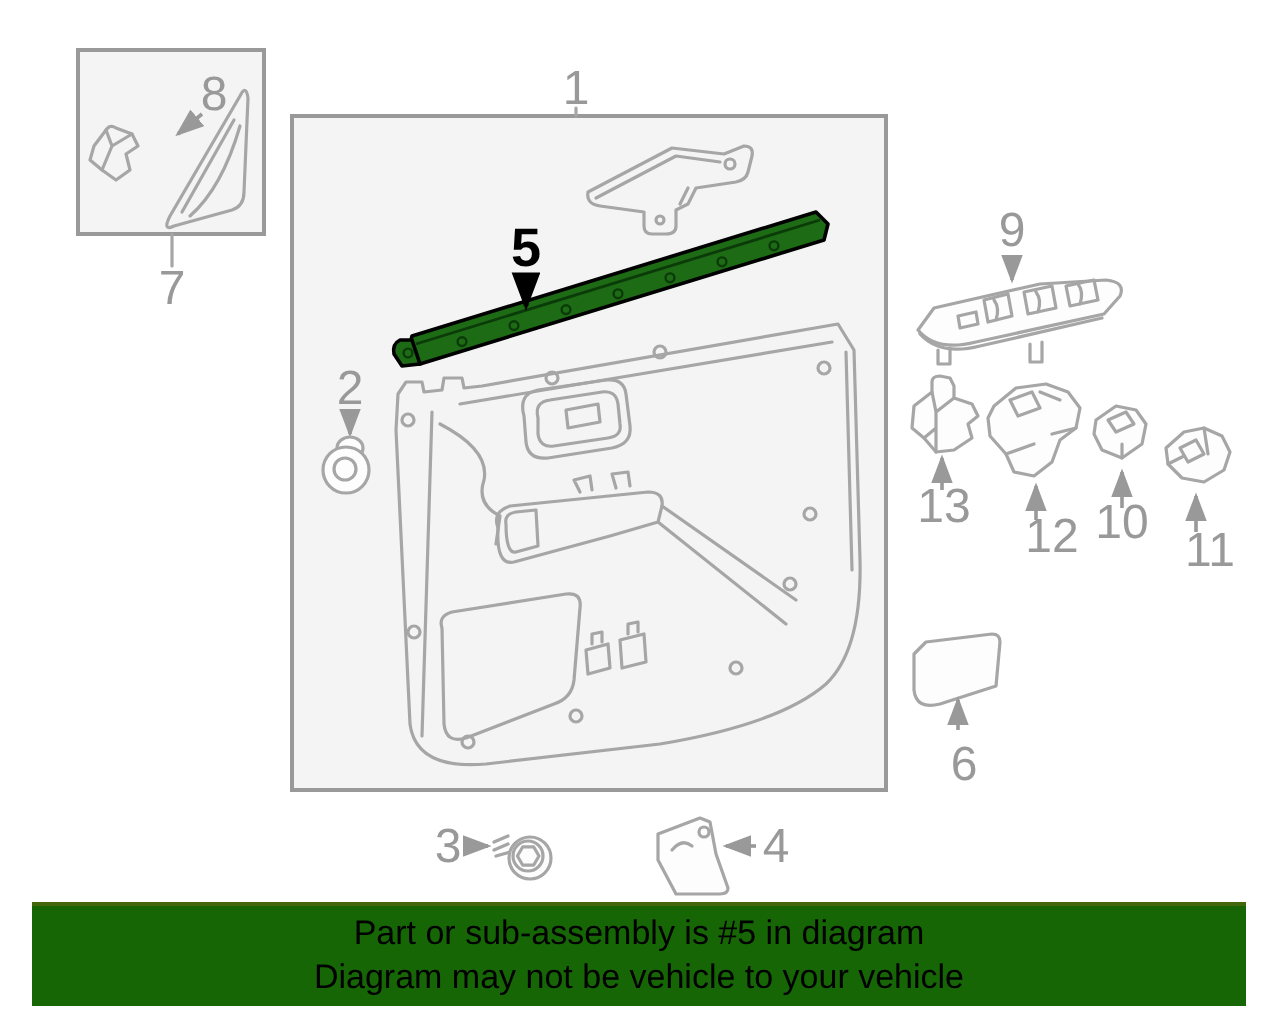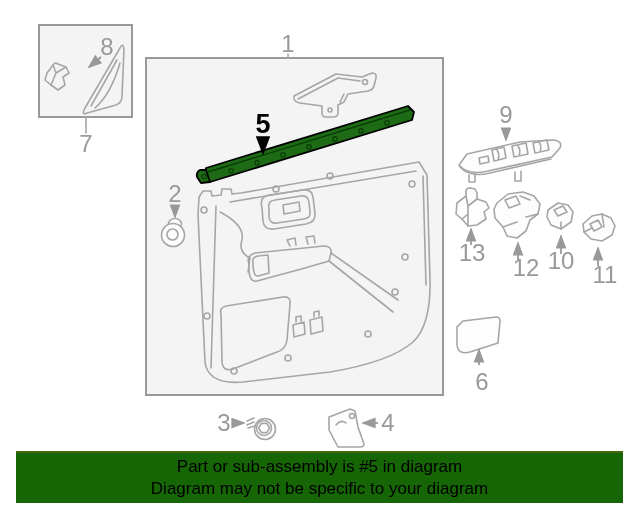--- a/index.html
+++ b/index.html
@@ -185,16 +185,16 @@
   <g>
     <path class="lnw" d="M 583,224 L 592,216 L 602,214 L 611,218 L 615,226 L 612,235 L 602,241 L 591,239 L 584,232 Z"></path>
     <path class="ln" d="M 590,224 L 598,220 L 602,227 L 594,231 Z M 602,214 L 604,227 M 584,232 L 592,228"></path>
     <path class="ar" d="M 598,266 L 598,248"></path>
     <text class="num" x="605" y="283">11</text>
   </g>
 </svg>
 
   <div class="banner" style="background-color: rgb(22, 102, 6);">
     <div>Part or sub-assembly is #5 in diagram</div>
-    <div>Diagram may not be specific to your diagram</div>
+    <div>Diagram may not be vehicle to your vehicle</div>
   </div>
 
 </div>
 
 </body></html>

